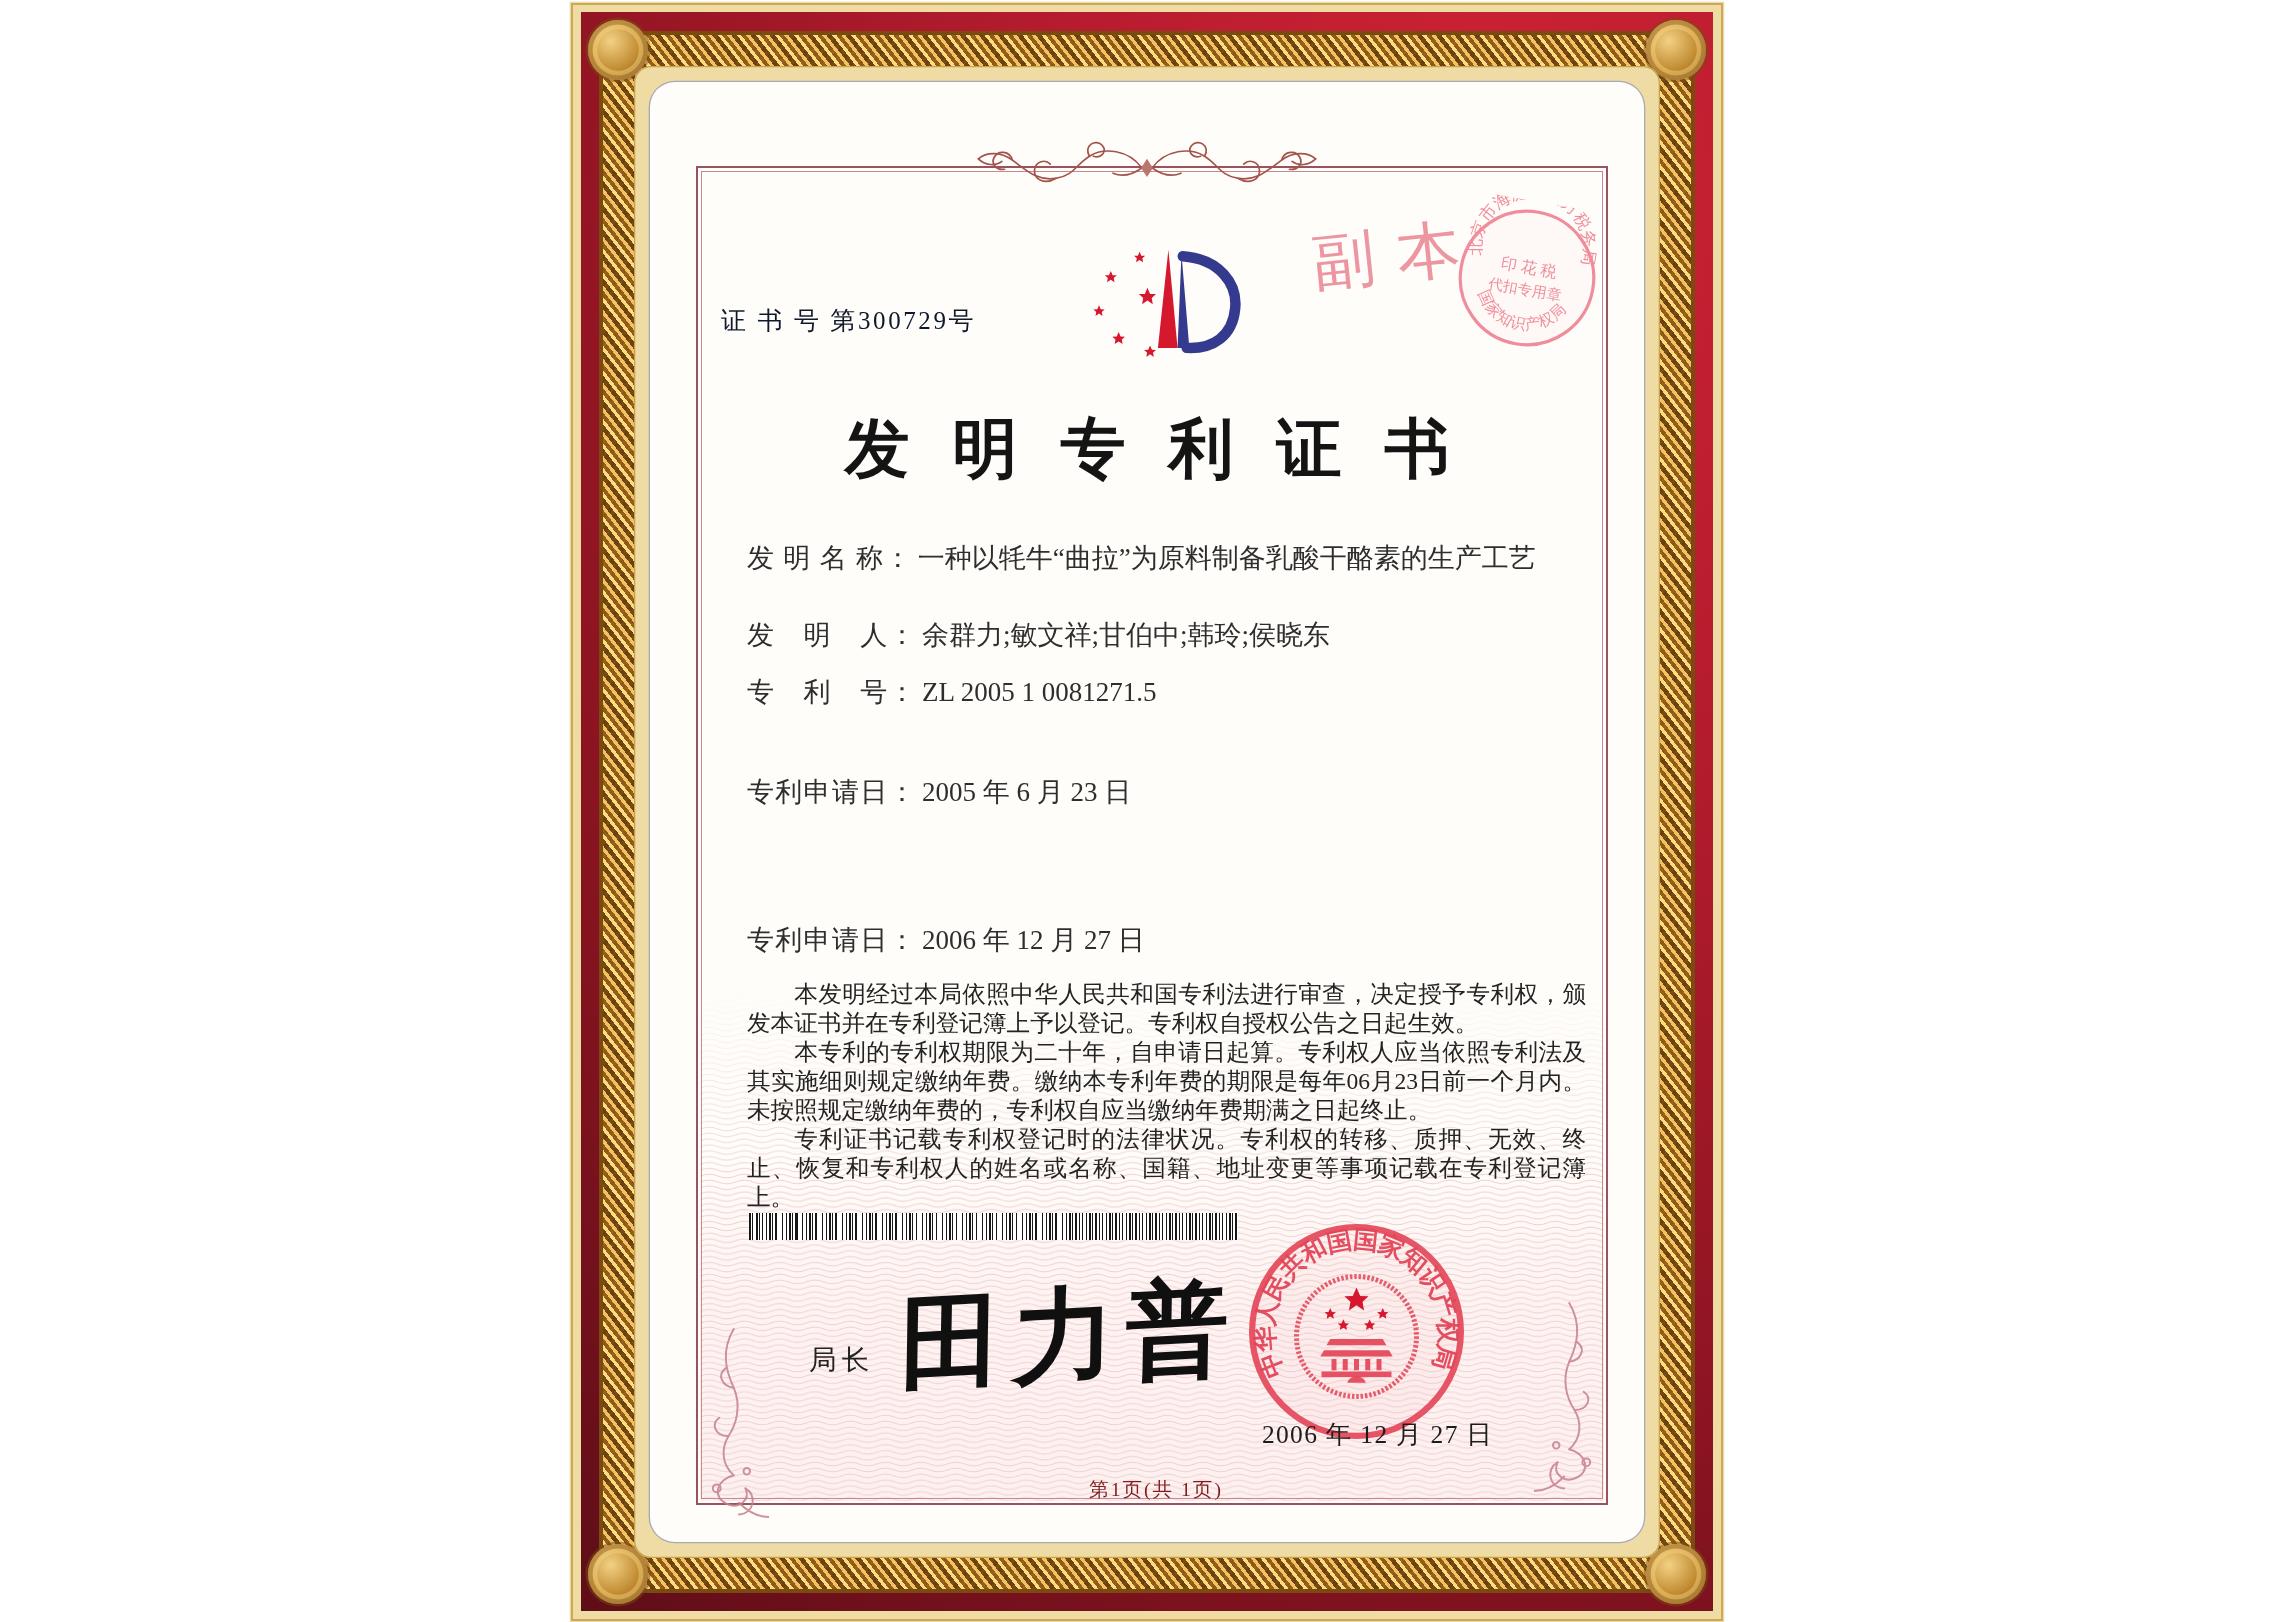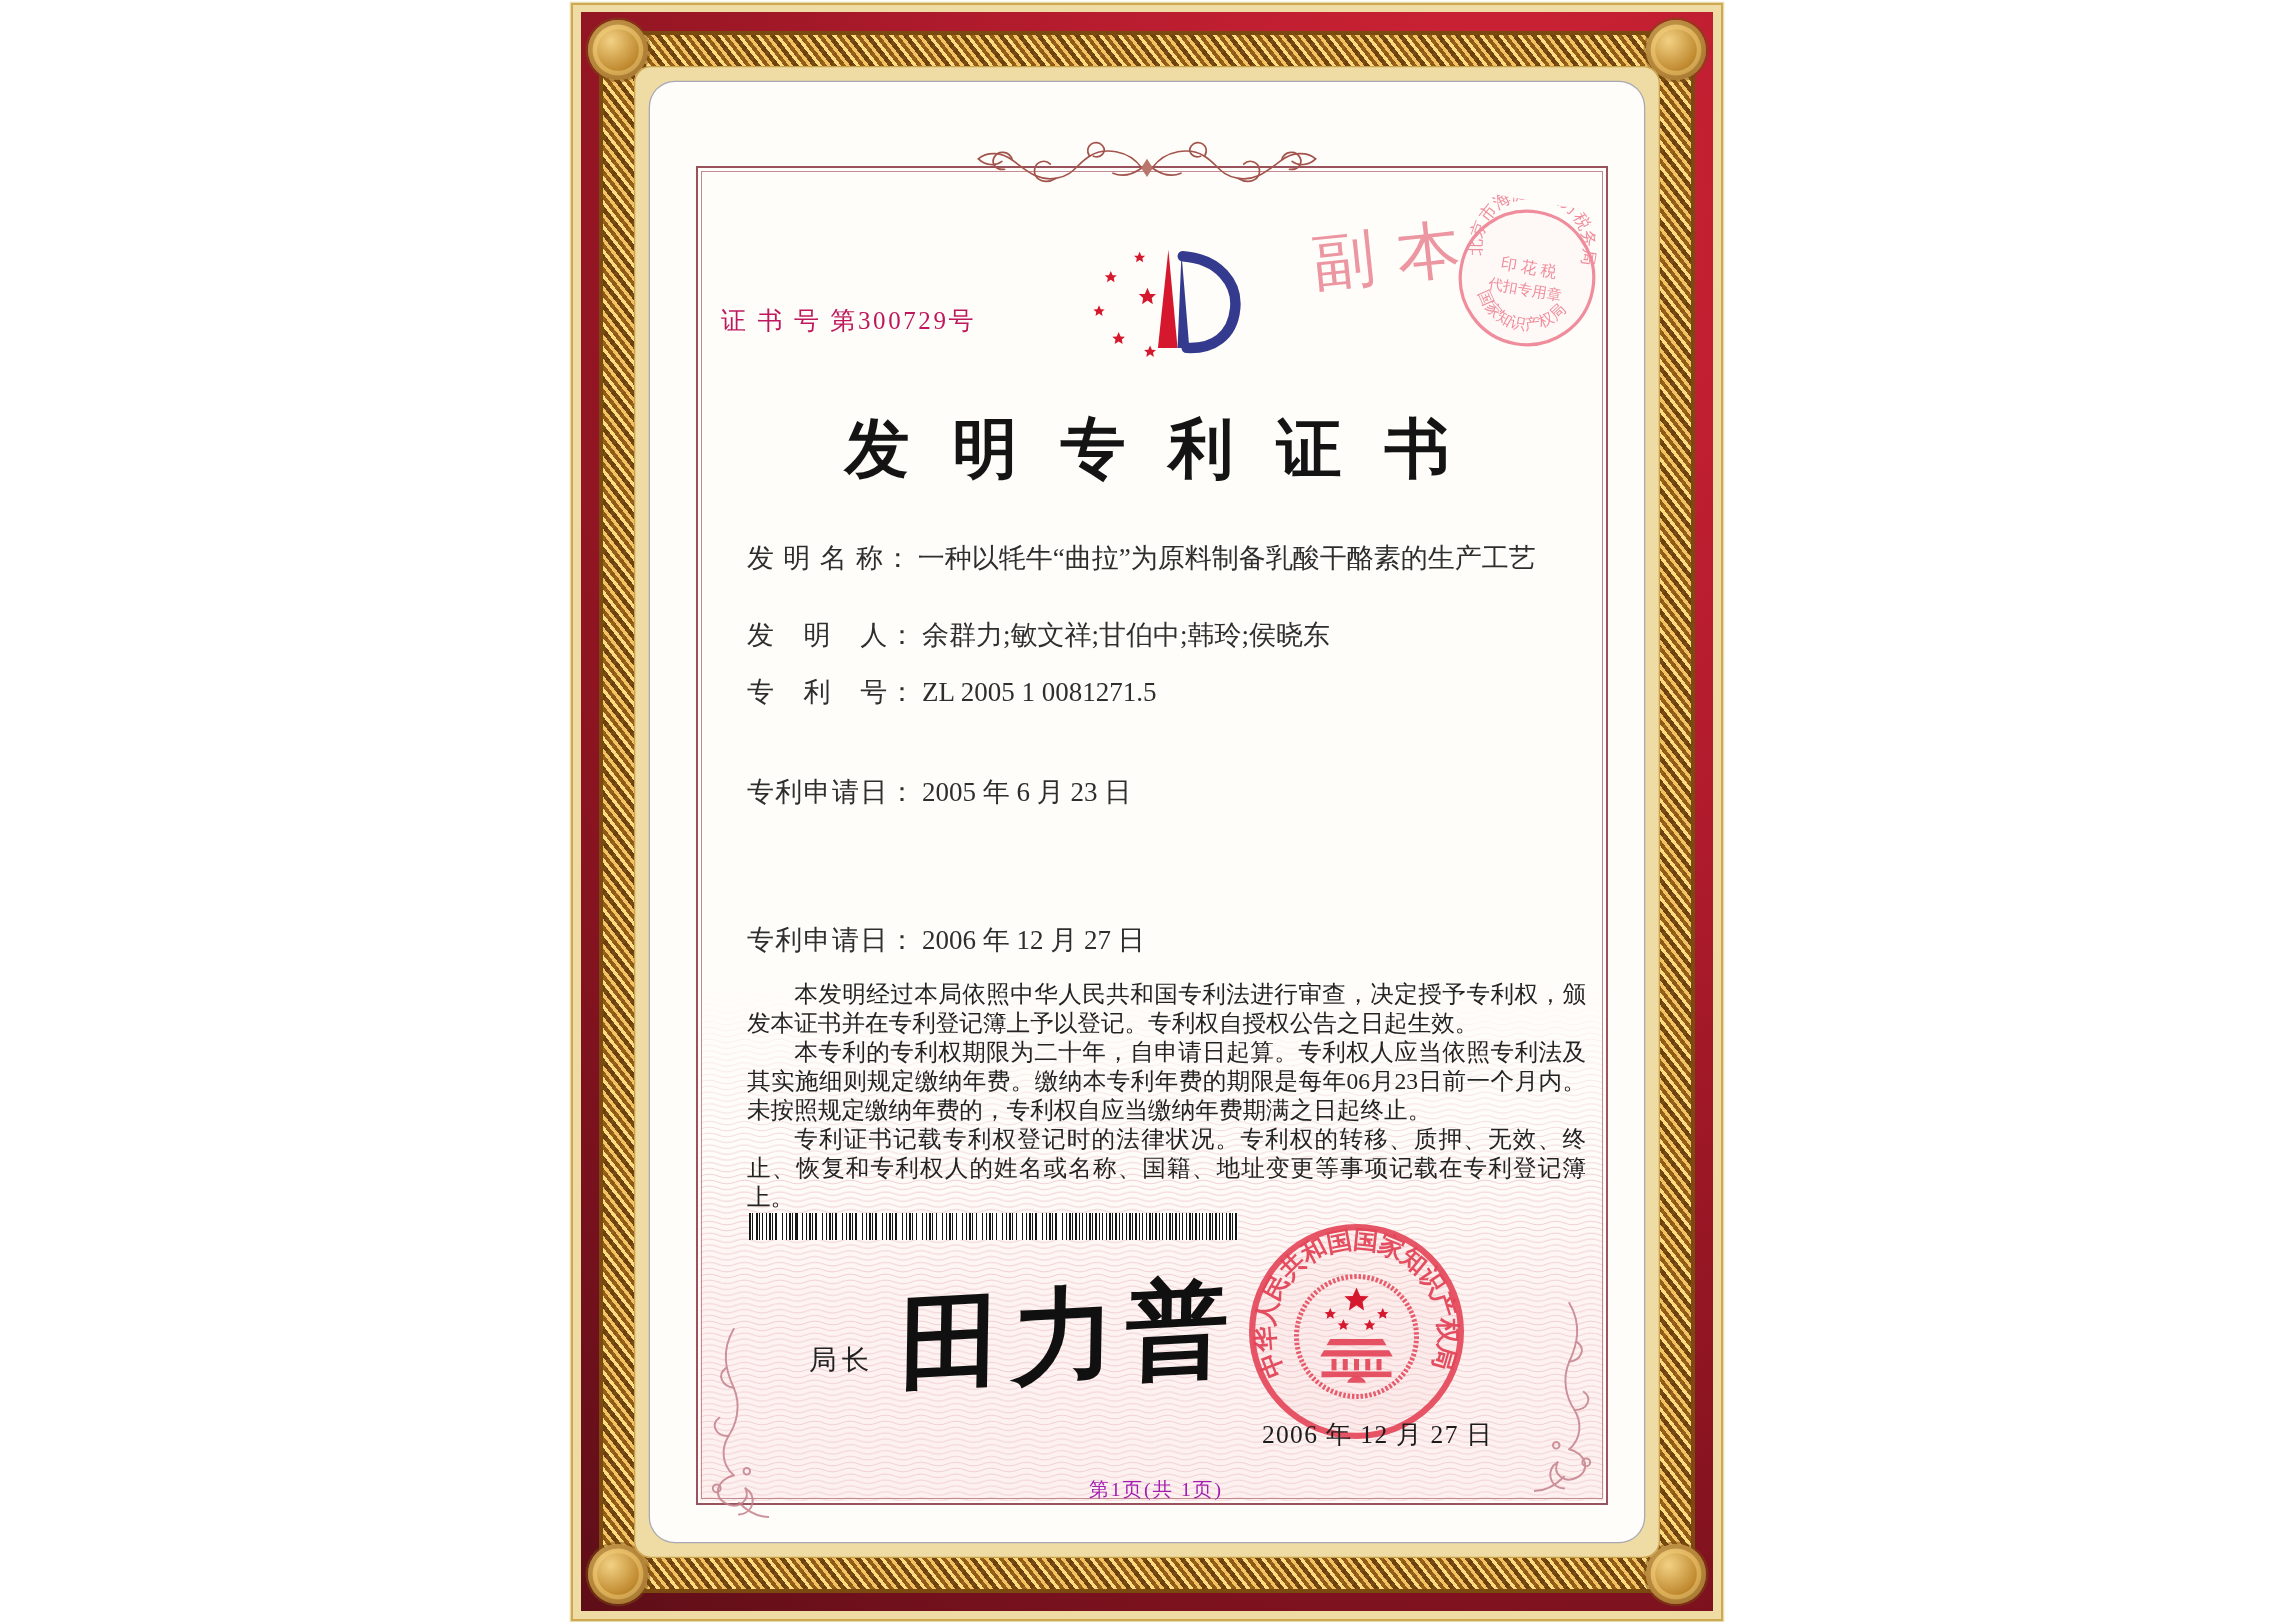--- a/index.html
+++ b/index.html
@@ -40,21 +40,21 @@
 
   
   .waves-wrap{position:absolute;left:50px;right:40px;top:903px;bottom:41px;overflow:hidden;z-index:0;}
   .waves-wrap svg{display:block;width:100%;height:100%;opacity:.6;}
   .waves-fade{position:absolute;left:50px;right:40px;top:903px;height:196px;
     background:linear-gradient(#fffdf9, rgba(255,253,249,0));z-index:0;}
   .pink-tint{position:absolute;left:50px;right:40px;top:1073px;bottom:41px;z-index:0;
     background:linear-gradient(rgba(247,203,211,0), rgba(247,203,211,.20) 45%, rgba(247,203,211,.24));}
 
   
-  .certno{position:absolute;left:71px;top:222px;font-size:25px;letter-spacing:2.6px;color:#be185d;z-index:2;}
+  .certno{position:absolute;left:71px;top:222px;font-size:25px;letter-spacing:2.6px;color:#0f172a;z-index:2;}
   .logo{position:absolute;left:432px;top:161px;width:161px;height:126px;z-index:2;}
   .dup-stamp{position:absolute;left:662px;top:130px;font-size:63px;letter-spacing:22px;
     color:rgba(231,124,140,.8);transform:rotate(-6deg);z-index:3;white-space:nowrap;}
   .tax-stamp{position:absolute;left:800px;top:119px;width:154px;height:154px;transform:rotate(10deg);z-index:3;opacity:.92;}
   .title{position:absolute;left:0;right:0;top:323px;margin:0;text-align:center;
     font-size:65px;font-weight:700;letter-spacing:43px;padding-left:43px;color:#141414;z-index:2;white-space:nowrap;}
   .row{position:absolute;left:97px;font-size:27px;color:#2e2e2e;white-space:nowrap;z-index:2;}
   .row .lbl{letter-spacing:1.3px;}
   .row .val{margin-left:5.2px;}
   .r1{top:458px}.r2{top:535px}.r3{top:592px}.r4{top:692px}.r5{top:764px}.r6{top:840px}
@@ -66,21 +66,21 @@
       #161616 0 2px,#fff 2px 3.3px,#161616 3.3px 3.9px,#fff 3.9px 6.5px,
       #161616 6.5px 8.5px,#fff 8.5px 9.8px,#161616 9.8px 10.5px,#fff 10.5px 13px,
       #161616 13px 14.4px,#fff 14.4px 17px,#161616 17px 17.7px,#fff 17.7px 20px);}
   .signoff-label{position:absolute;left:159px;top:1260px;font-size:27.5px;letter-spacing:5.2px;color:#222;z-index:2;}
   .signature{position:absolute;left:249px;top:1186px;font-size:103px;color:#101010;z-index:3;
     transform:rotate(-3deg) skewX(-4deg);letter-spacing:10.5px;font-weight:600;white-space:nowrap;}
   .seal{position:absolute;left:594px;top:1137px;width:225px;height:225px;z-index:3;}
   .grant-date{position:absolute;left:612px;top:1335px;width:229px;text-align:center;
     font-size:25.5px;letter-spacing:1.3px;color:#1c1c1c;z-index:4;white-space:nowrap;}
   .page-footer{position:absolute;left:46px;right:36px;top:1394px;text-align:center;
-    font-size:19.6px;color:#a21caf;z-index:2;letter-spacing:2px;margin-left:8px;}
+    font-size:19.6px;color:#7f1d1d;z-index:2;letter-spacing:2px;margin-left:8px;}
 </style>
 </head>
 <body>
 
 <div class="cert">
   <div class="band-red"></div>
   <div class="rope"></div>
   <div class="knot tl"></div>
   <div class="knot tr"></div>
   <div class="knot bl"></div>

